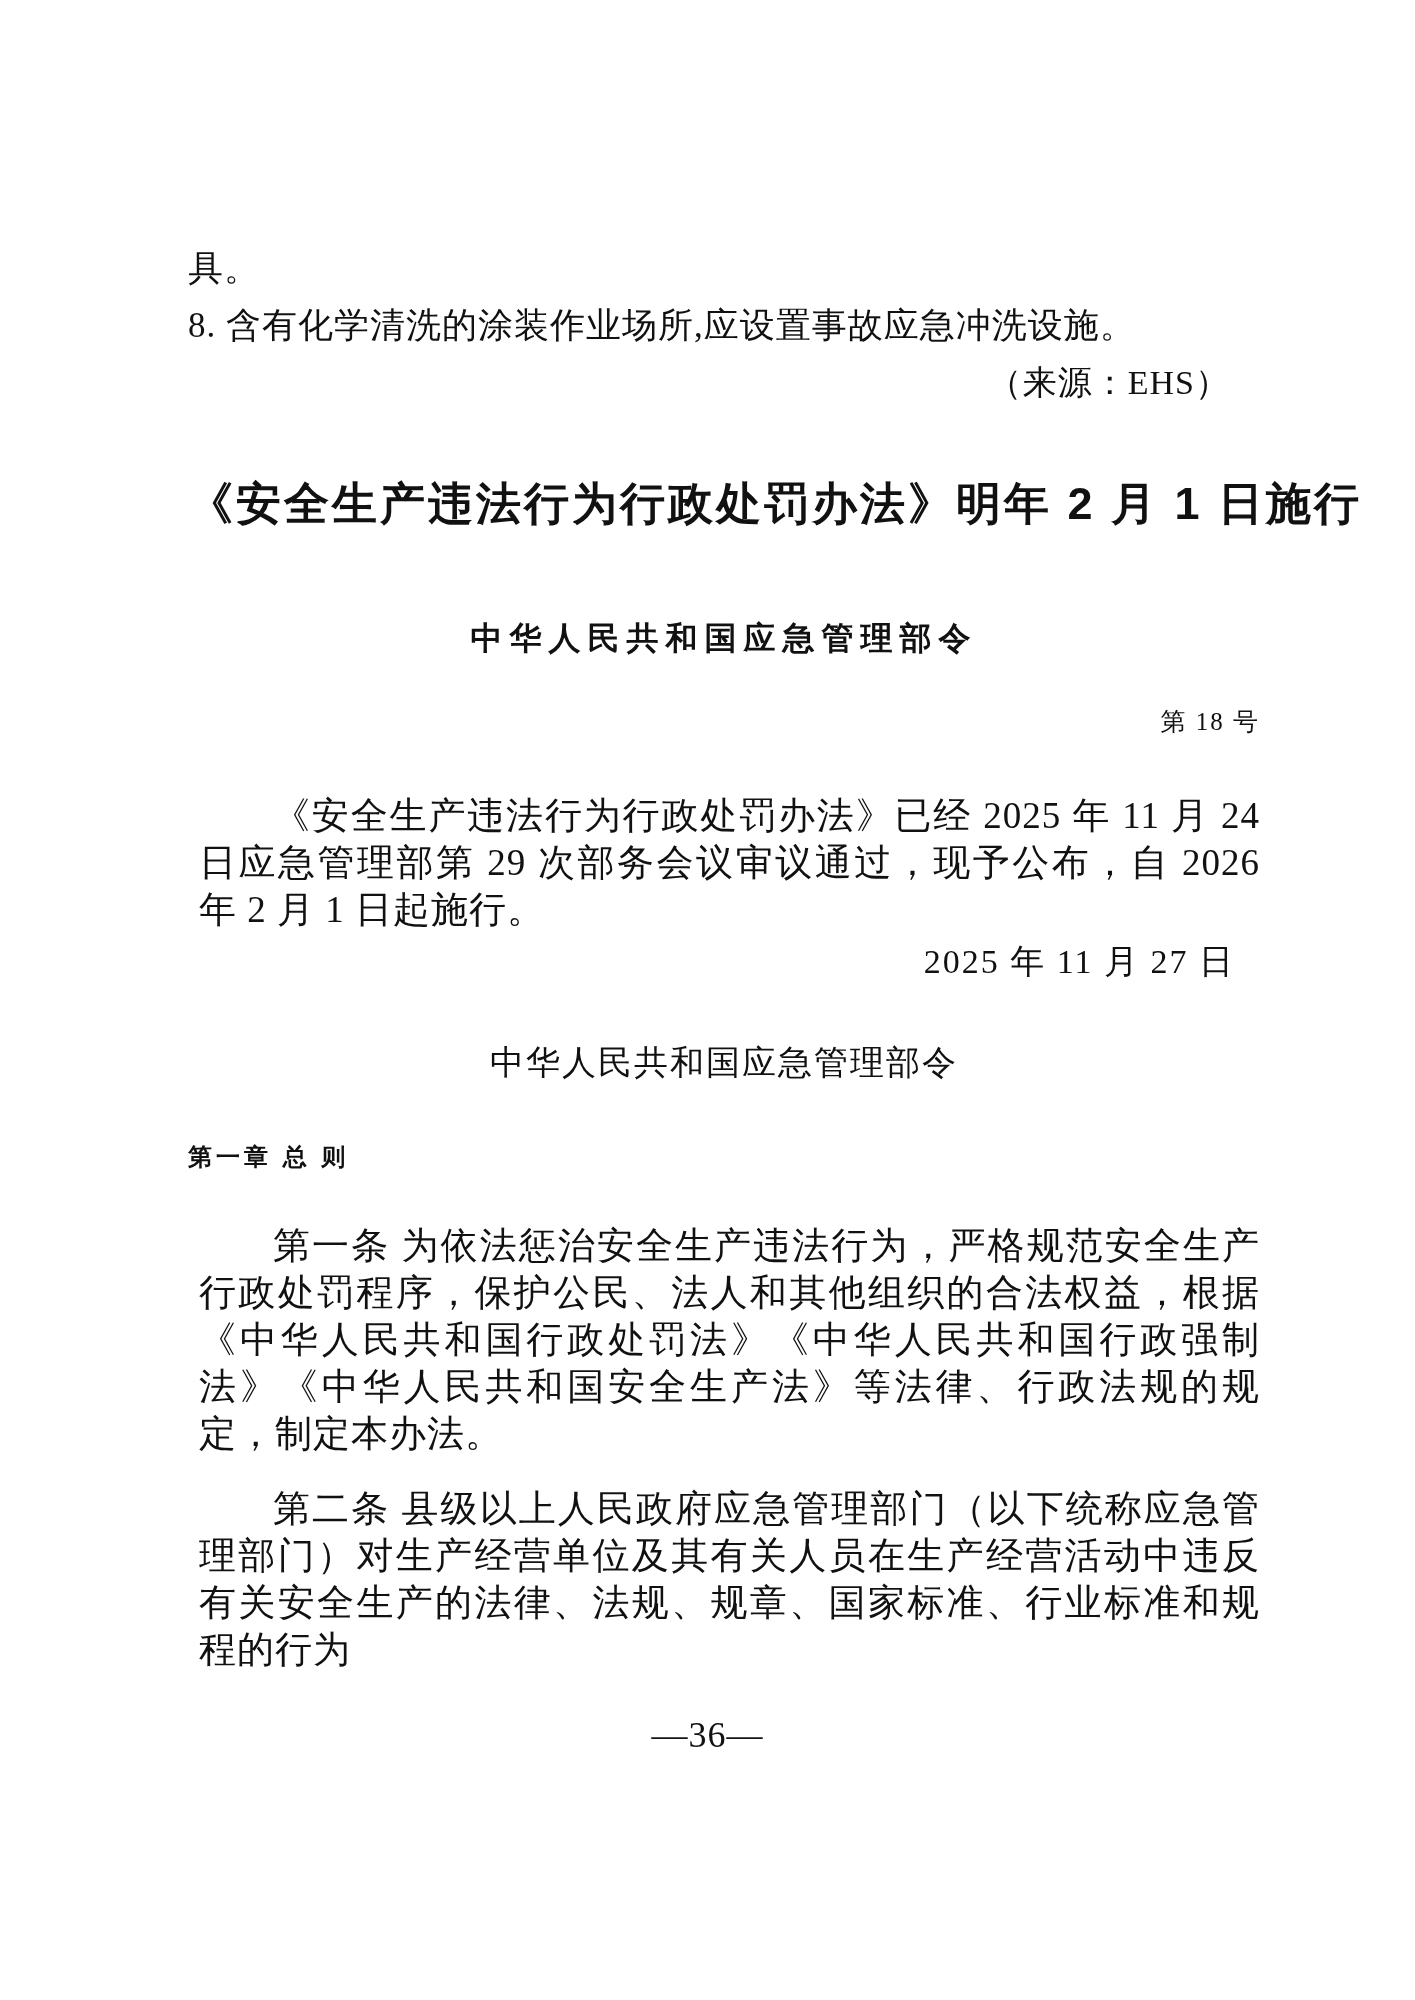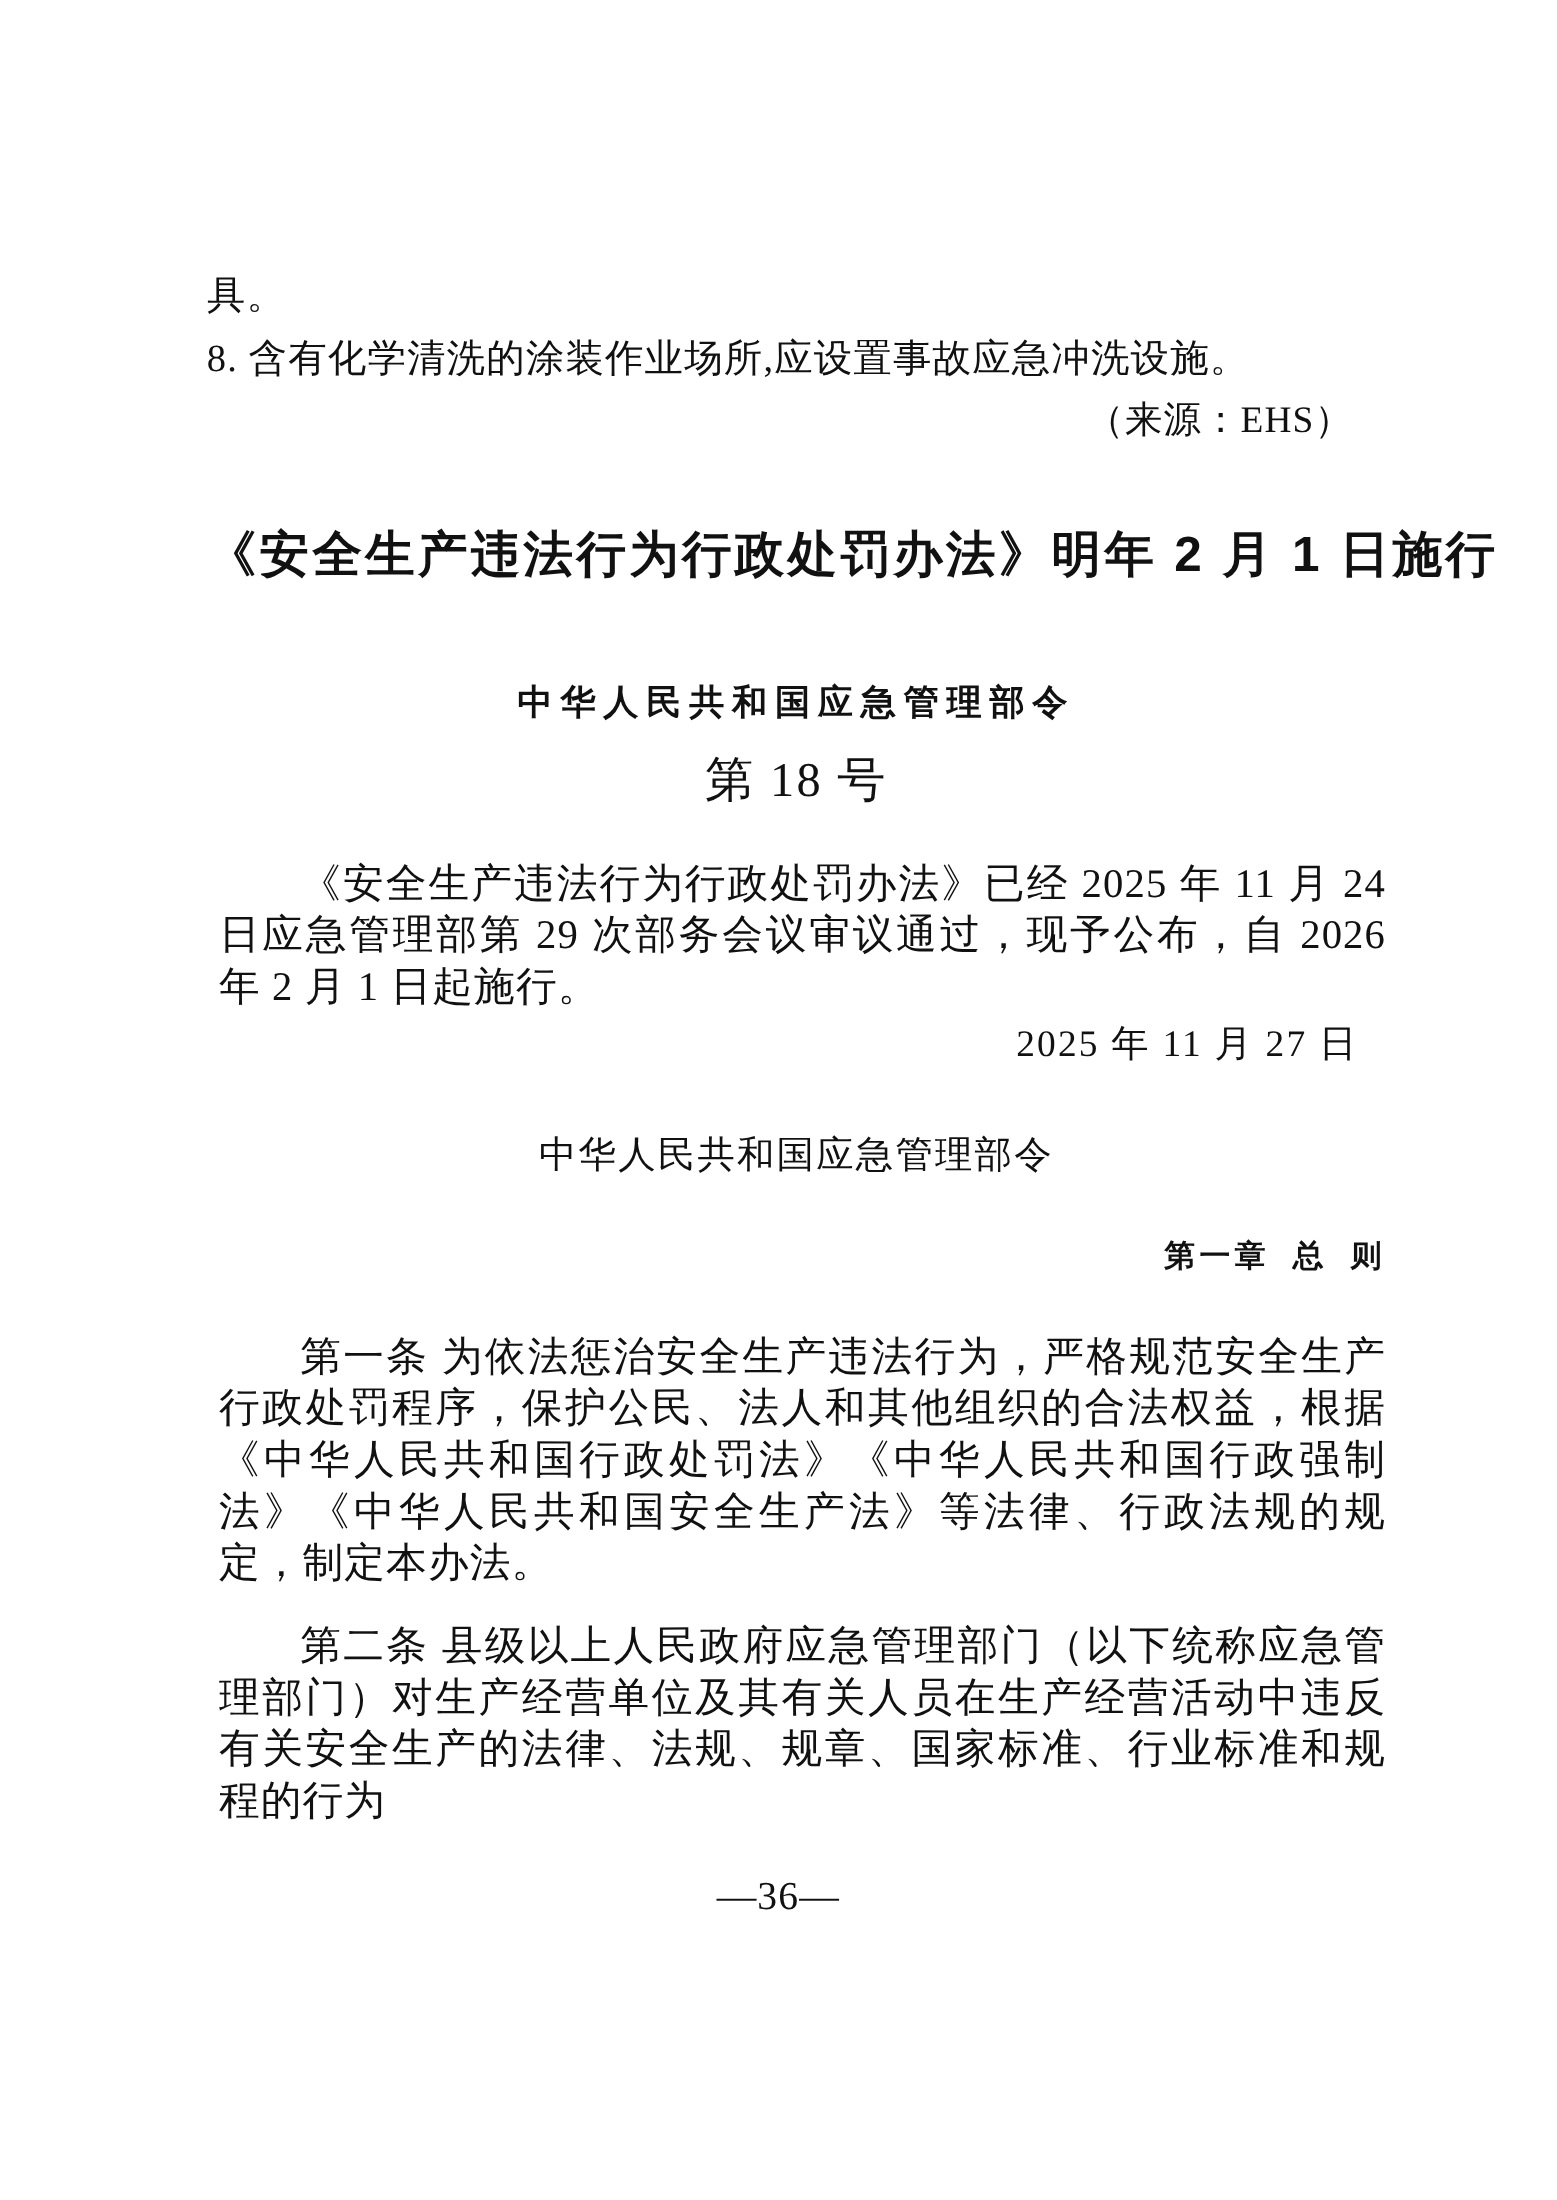--- a/index.html
+++ b/index.html
@@ -50,25 +50,25 @@
     margin-top: 88px;
     font-size: 32px;
     line-height: 40px;
     font-weight: bold;
     text-align: center;
     letter-spacing: 7px;
     font-family: "Liberation Sans", "DejaVu Sans", sans-serif;
   }
 
   .decree-number {
-    margin-top: 32px;
-    font-size: 44px;
+    margin-top: 44px;
+    font-size: 25px;
     line-height: 40px;
     font-weight: normal;
-    text-align: center;
+    text-align: right;
     letter-spacing: 2px;
   }
 
   .para {
     font-size: 37px;
     line-height: 47px;
     letter-spacing: 1px;
     text-indent: 2em;
     text-align: justify;
     margin-left: 11px;
@@ -88,26 +88,26 @@
     margin-top: 44px;
     font-size: 34px;
     line-height: 57px;
     font-weight: normal;
     text-align: center;
     letter-spacing: 2px;
   }
 
   .chapter {
     margin-top: 37px;
-    font-size: 28px;
+    font-size: 24px;
     line-height: 57px;
     font-weight: bold;
-    text-align: right;
+    text-align: left;
     letter-spacing: 4px;
-    font-family: Liberation Mono, monospace;
+    font-family: Liberation Sans, sans-serif;
   }
 
   .article-1 { margin-top: 37px; }
   .article-2 { margin-top: 28px; }
 
   .page-number {
     margin-top: 40px;
     width: 1415px;
     text-align: center;
     font-size: 36px;

